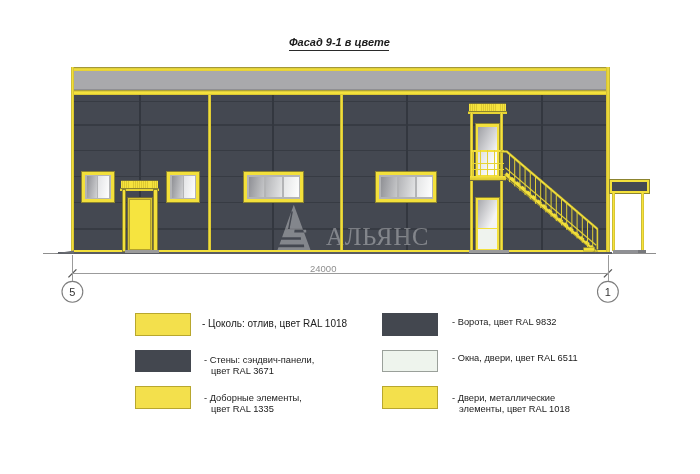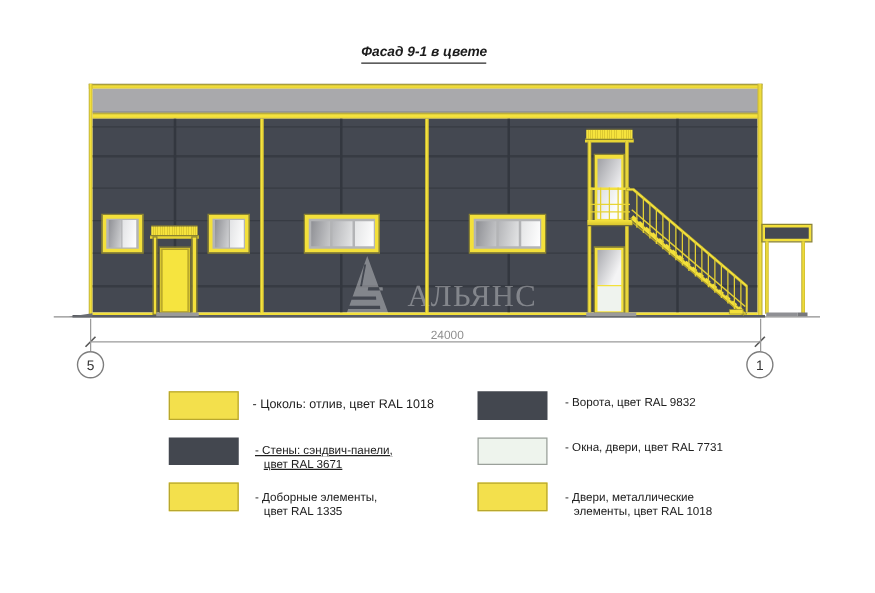--- a/index.html
+++ b/index.html
@@ -208,39 +208,39 @@
 
  <text x="607.9" y="295.9" text-anchor="middle" font-family="Liberation Sans, sans-serif" font-size="11" fill="#333">1</text>
 </svg>
 
 <div class="abs" style="left:72.2px;top:254.5px;width:1px;height:26px;background:#9b9b9b;"></div>
 
 <div class="abs" style="left:607.7px;top:254.5px;width:1px;height:26px;background:#9b9b9b;"></div>
 
 <div class="abs" style="left:72.4px;top:273.4px;width:535.5px;height:1px;background:#9b9b9b;"></div>
 
-<div class="abs" style="left:310px;top:263px;width:61px;text-align:right;font-size:9.5px;color:#8f8f8f;">24000</div>
+<div class="abs" style="left:310px;top:263px;width:61px;text-align:left;font-size:9.5px;color:#8f8f8f;">24000</div>
 
 <div class="abs" style="left:134.5px;top:313px;width:56.5px;height:22.5px;background:#f3e04c;border:0.8px solid #b8a72e;box-sizing:border-box;"></div>
 
 <div class="abs" style="left:202px;top:318px;font-size:10px;color:#202020;line-height:11.6px;">- Цоколь: отлив, цвет RAL 1018</div>
 
 <div class="abs" style="left:134.5px;top:349.5px;width:56.5px;height:22.5px;background:#43474f;"></div>
 
-<div class="abs" style="left:204px;top:354.5px;font-size:9.3px;color:#202020;line-height:11.6px;text-decoration:underline;">- Стены: сэндвич-панели,<br><span style="margin-left:7px;">цвет RAL 3671</span></div>
+<div class="abs" style="left:204px;top:354.5px;font-size:9.3px;color:#202020;line-height:11.6px;">- Стены: сэндвич-панели,<br><span style="margin-left:7px;">цвет RAL 3671</span></div>
 
 <div class="abs" style="left:134.5px;top:386px;width:56.5px;height:22.5px;background:#f3e04c;border:0.8px solid #b8a72e;box-sizing:border-box;"></div>
 
 <div class="abs" style="left:204px;top:392.5px;font-size:9.3px;color:#202020;line-height:11.6px;">- Доборные элементы,<br><span style="margin-left:7px;">цвет RAL 1335</span></div>
 
 <div class="abs" style="left:381.5px;top:313px;width:56.5px;height:22.5px;background:#43474f;"></div>
 
 <div class="abs" style="left:452px;top:317px;font-size:9.3px;color:#202020;line-height:11.6px;">- Ворота, цвет RAL 9832</div>
 
 <div class="abs" style="left:381.5px;top:349.5px;width:56.5px;height:22.5px;background:#eef4ed;border:0.8px solid #9aa09a;box-sizing:border-box;"></div>
 
-<div class="abs" style="left:452px;top:353px;font-size:9.3px;color:#202020;line-height:11.6px;">- Окна, двери, цвет RAL 7731</div>
+<div class="abs" style="left:452px;top:353px;font-size:9.3px;color:#202020;line-height:11.6px;">- Окна, двери, цвет RAL 6511</div>
 
 <div class="abs" style="left:381.5px;top:386px;width:56.5px;height:22.5px;background:#f3e04c;border:0.8px solid #b8a72e;box-sizing:border-box;"></div>
 
 <div class="abs" style="left:452px;top:392.5px;font-size:9.3px;color:#202020;line-height:11.6px;">- Двери, металлические<br><span style="margin-left:7px;text-align:center;">элементы, цвет RAL 1018</span></div>
 
 </div>
 
 </body></html>

